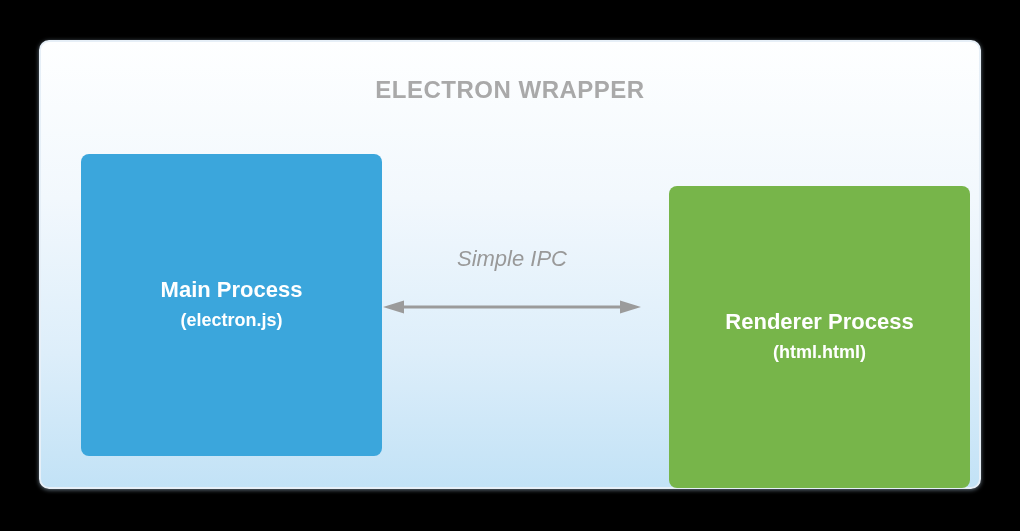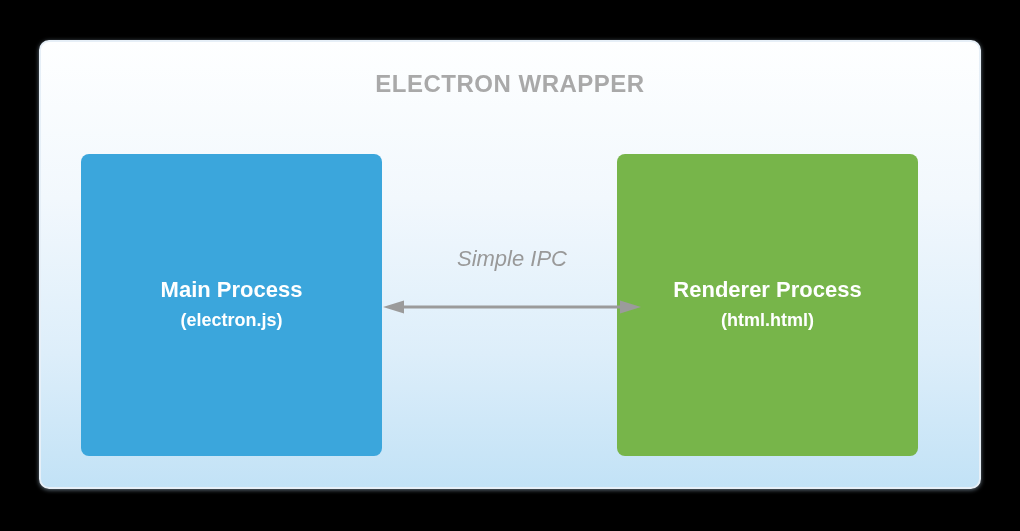--- a/index.html
+++ b/index.html
@@ -22,21 +22,21 @@
     width: 938px;
     height: 445px;
     border-radius: 10px;
     background: linear-gradient(to bottom, #feffff 0%, #f2f8fd 35%, #ddeefa 70%, #c2e2f6 100%);
     border: 2px solid #e6eff7;
     box-shadow: 0 1px 4px rgba(180, 205, 225, 0.55);
   }
   .wrapper-title {
     position: absolute;
     left: 0;
-    top: 28px;
+    top: 34px;
     width: 100%;
     text-align: center;
     font-size: 24px;
     font-weight: bold;
     letter-spacing: 0.5px;
     color: #a9a9a9;
   }
   .node {
     position: absolute;
     top: 112px;
@@ -45,21 +45,21 @@
     border-radius: 8px;
     display: flex;
     flex-direction: column;
     align-items: center;
     justify-content: center;
     color: #ffffff;
     text-align: left;
     line-height: 30px;
   }
   .node-main { left: 40px; background: #3ba6dc; }
-  .node-renderer { left: 576px; background: #77b54a; }
+  .node-renderer { left: 628px; background: #77b54a; margin-top: 32px; }
   .node-title { font-size: 22px; font-weight: bold; }
   .node-subtitle { font-size: 18px; font-weight: bold; }
   .ipc-label {
     position: absolute;
     left: 341px;
     top: 204px;
     width: 260px;
     text-align: center;
     font-size: 22px;
     color: #999999;

